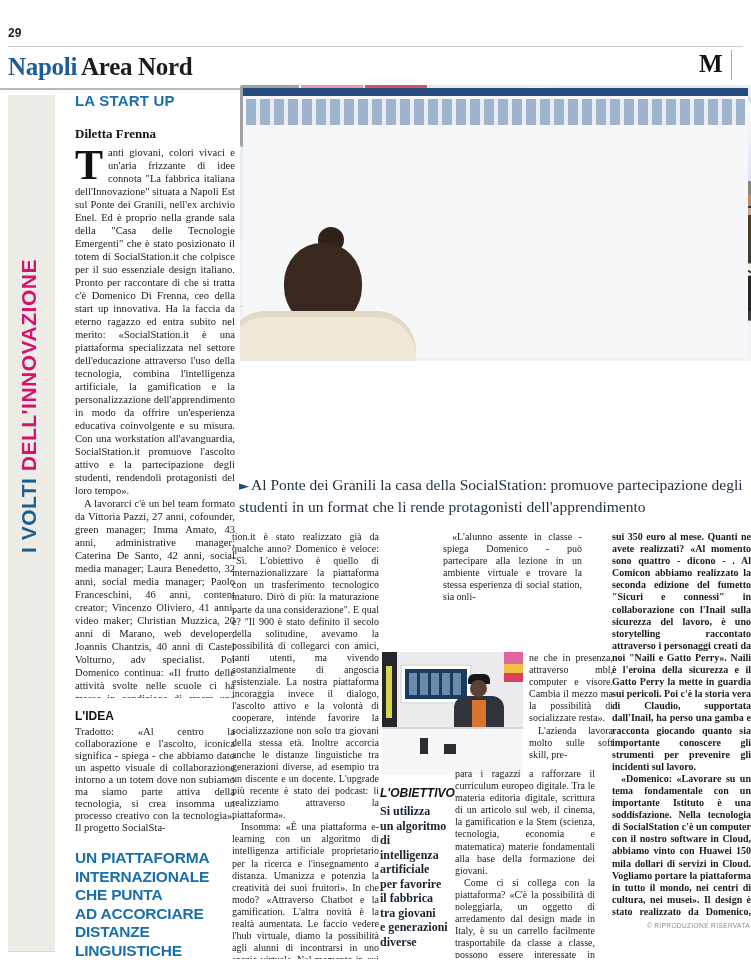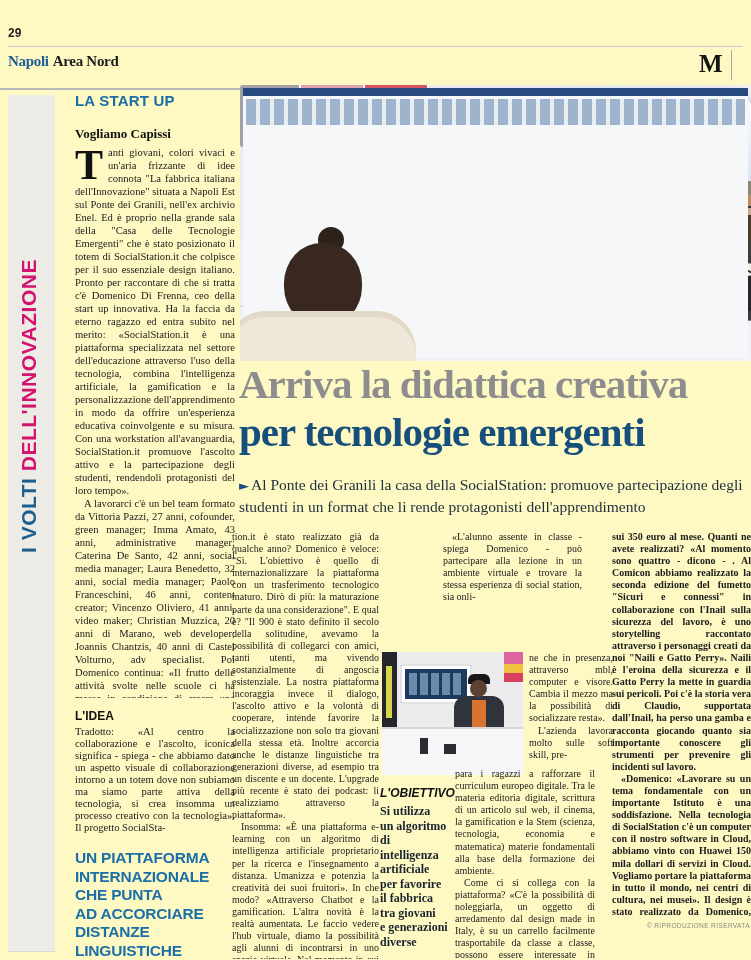--- a/index.html
+++ b/index.html
@@ -1,23 +1,23 @@
 <!DOCTYPE html>
 <html><head>
 <meta charset="utf-8">
 <style>
   html,body{margin:0;padding:0;background:#9a9a9a;}
-  #page{position:relative;width:751px;height:960px;background:#fef9c3;overflow:hidden;
+  #page{position:relative;width:751px;height:960px;background:#ffffff;overflow:hidden;
         font-family:"Liberation Serif",serif;color:#1b1b1b;border-right:1px solid #1d4ed8;}
   .abs{position:absolute;}
 
   
   #page-number{left:8px;top:26px;font-weight:bold;font-size:12px;font-family:"Liberation Sans",sans-serif;color:#222;}
   #header-rule-1{left:8px;top:46px;width:735px;height:1px;background:#c9c9c9;}
-  #section-title{left:8px;top:53px;font-size:15px;font-weight:bold;letter-spacing:-.3px;}
+  #section-title{left:8px;top:53px;font-size:25px;font-weight:bold;letter-spacing:-.3px;}
   #section-title .blue{color:#1d5d96;}
   #section-title .rest{color:#1c1c1c;margin-left:4px;}
   #masthead{left:699px;top:50px;font-size:25px;font-weight:bold;color:#141414;font-family:"Liberation Serif",serif;}
   #masthead-rule{left:731px;top:50px;width:1px;height:30px;background:#a9a9a9;}
   #header-rule-2{left:0;top:88px;width:751px;height:2px;background:#b9b9b9;}
 
   
   #series-strip{left:8px;top:95px;width:47px;height:856px;background:#ecebe5;border-bottom:1px solid #d8d7d0;}
   #series-text{position:absolute;top:8px;left:9px;height:450px;writing-mode:vertical-rl;transform:rotate(180deg);
       font-family:"Liberation Sans",sans-serif;font-weight:bold;font-size:21px;letter-spacing:.5px;white-space:nowrap;}
@@ -127,21 +127,21 @@
   <div class="abs" id="masthead-rule"></div>
   <div class="abs" id="header-rule-2"></div>
 
   <div class="abs" id="series-strip">
     <div id="series-text">
       <span class="p1">I VOLTI </span><span class="p2">DELL'INNOVAZIONE</span>
     </div>
   </div>
 
   <div class="abs" id="kicker">LA START UP</div>
-  <div class="abs" id="byline">Vogliamo Capissi</div>
+  <div class="abs" id="byline">Diletta Frenna</div>
 
   <div class="abs" id="photo-top">
     <div id="banner">
       <div style="background:#e2a0ae"></div>
       <div style="background:#d4555f"></div>
       <div style="background:#b03348"></div>
       <div style="background:#e88fae"></div>
       <div class="logo-band">
         <span class="dot" style="background:#e84a8a"></span>
         <span class="dot" style="background:#f0b43c"></span>
@@ -204,24 +204,20 @@
     <div id="idea-text">Tradotto: «Al centro la collaborazione e l'ascolto, iconica significa - spiega - che abbiamo dato un aspetto visuale di collaborazione intorno a un totem dove non subiamo ma siamo parte attiva della tecnologia, si crea insomma un processo creativo con la tecnologia». Il progetto SocialSta-</div>
   </div>
 
   <div class="abs" id="pullquote">UN PIATTAFORMA
 INTERNAZIONALE
 CHE PUNTA
 AD ACCORCIARE
 DISTANZE LINGUISTICHE
 E CONOSCENZE</div>
 
-  <div class="abs" id="headline">
-    <div class="l1">Arriva la didattica creativa</div>
-    <div class="l2">per tecnologie emergenti</div>
-  </div>
   <div class="abs" id="standfirst">
     <span class="marker">►</span><span>Al Ponte dei Granili la casa della SocialStation: promuove partecipazione degli studenti in un format che li rende protagonisti dell'apprendimento</span>
   </div>
 
   <div class="abs bodycol" id="col2">
     <p>tion.it è stato realizzato già da qualche anno? Domenico è veloce: "Sì. L'obiettivo è quello di internazionalizzare la piattaforma con un trasferimento tecnologico maturo. Dirò di più: la maturazione parte da una considerazione". E qual è? "Il 900 è stato definito il secolo della solitudine, avevamo la possibilità di collegarci con amici, tanti utenti, ma vivendo sostanzialmente di angoscia esistenziale. La nostra piattaforma incoraggia invece il dialogo, l'ascolto attivo e la volontà di cooperare, intende favorire la socializzazione non solo tra giovani della stessa età. Inoltre accorcia anche le distanze linguistiche tra generazioni diverse, ad esempio tra un discente e un docente. L'upgrade più recente è stato dei podcast: li realizziamo attraverso la piattaforma».</p>
     <p class="ind">Insomma: «È una piattaforma e-learning con un algoritmo di intelligenza artificiale proprietario per la ricerca e l'insegnamento a distanza. Umanizza e potenzia la creatività dei suoi fruitori». In che modo? «Attraverso Chatbot e la gamification. L'altra novità è la realtà aumentata. Le faccio vedere l'hub virtuale, diamo la possibilità agli alunni di incontrarsi in uno spazio virtuale. Nel momento in cui un alunno invita un altro compagno di classe si avva-</p>
   </div>
 
   <div class="abs bodycol" id="col3a">
@@ -259,21 +255,21 @@
 intelligenza
 artificiale
 per favorire
 il fabbrica
 tra giovani
 e generazioni
 diverse</div>
   </div>
 
   <div class="abs bodycol" id="col3b">
-    <p>para i ragazzi a rafforzare il curriculum europeo digitale. Tra le materia editoria digitale, scrittura di un articolo sul web, il cinema, la gamification e la Stem (scienza, tecnologia, economia e matematica) materie fondamentali alla base della formazione dei ambiente.</p>
+    <p>para i ragazzi a rafforzare il curriculum europeo digitale. Tra le materia editoria digitale, scrittura di un articolo sul web, il cinema, la gamification e la Stem (scienza, tecnologia, economia e matematica) materie fondamentali alla base della formazione dei giovani.</p>
     <p class="ind">Come ci si collega con la piattaforma? «C'è la possibilità di noleggiarla, un oggetto di arredamento dal design made in Italy, è su un carrello facilmente trasportabile da classe a classe, possono essere interessate in primis le scuole ma non solo». Il costo è</p>
   </div>
 
   <div class="abs bodycol" id="col4">
     <p>sui 350 euro al mese. Quanti ne avete realizzati? «Al momento sono quattro - dicono - . Al Comicon abbiamo realizzato la seconda edizione del fumetto "Sicuri e connessi" in collaborazione con l'Inail sulla sicurezza del lavoro, è uno storytelling raccontato attraverso i personaggi creati da noi "Naili e Gatto Perry». Naili è l'eroina della sicurezza e il Gatto Perry la mette in guardia sui pericoli. Poi c'è la storia vera di Claudio, supportata dall'Inail, ha perso una gamba e racconta giocando quanto sia importante conoscere gli strumenti per prevenire gli incidenti sul lavoro.</p>
     <p class="ind">«Domenico: «Lavorare su un tema fondamentale con un importante Istituto è una soddisfazione. Nella tecnologia di SocialStation c'è un computer con il nostro software in Cloud, abbiamo vinto con Huawei 150 mila dollari di servizi in Cloud. Vogliamo portare la piattaforma in tutto il mondo, nei centri di cultura, nei musei». Il design è stato realizzato da Domenico, Christian Muzzica la piattaforma. Poi c'è l'ambizione di far diventare direttore creativo Paolo Franceschini, ha una storia al contrario: dal nord è venuto al Sud, un ex di Zelig. I prossimi obiettivi? «Produrre almeno 10 totem».</p>
   </div>
 
   <div class="abs" id="copyright">© RIPRODUZIONE RISERVATA</div>
 

